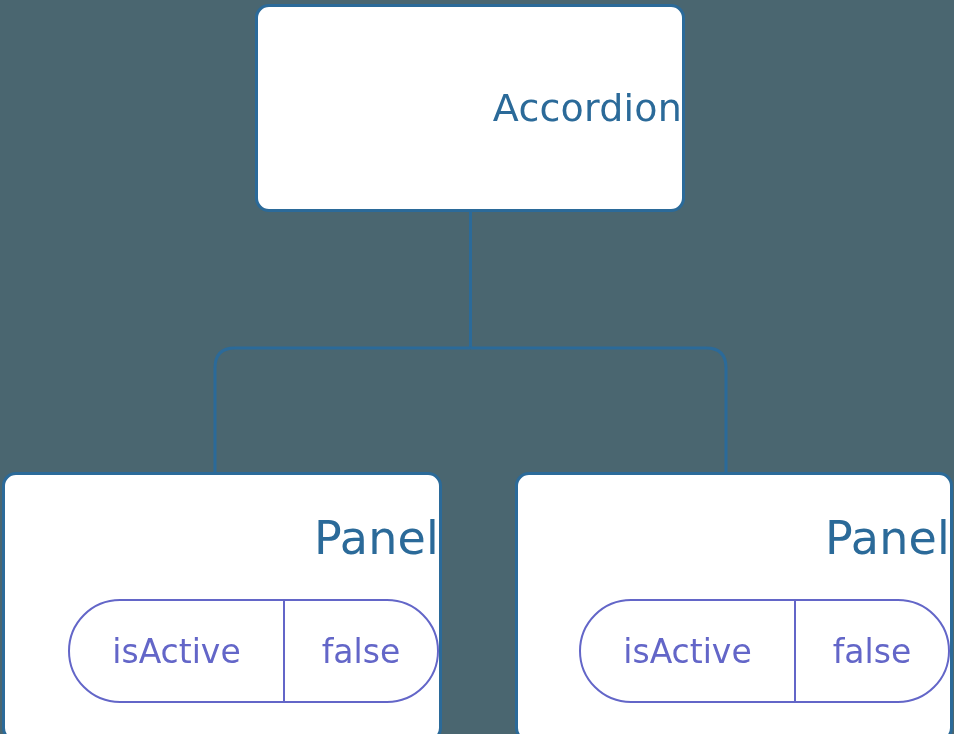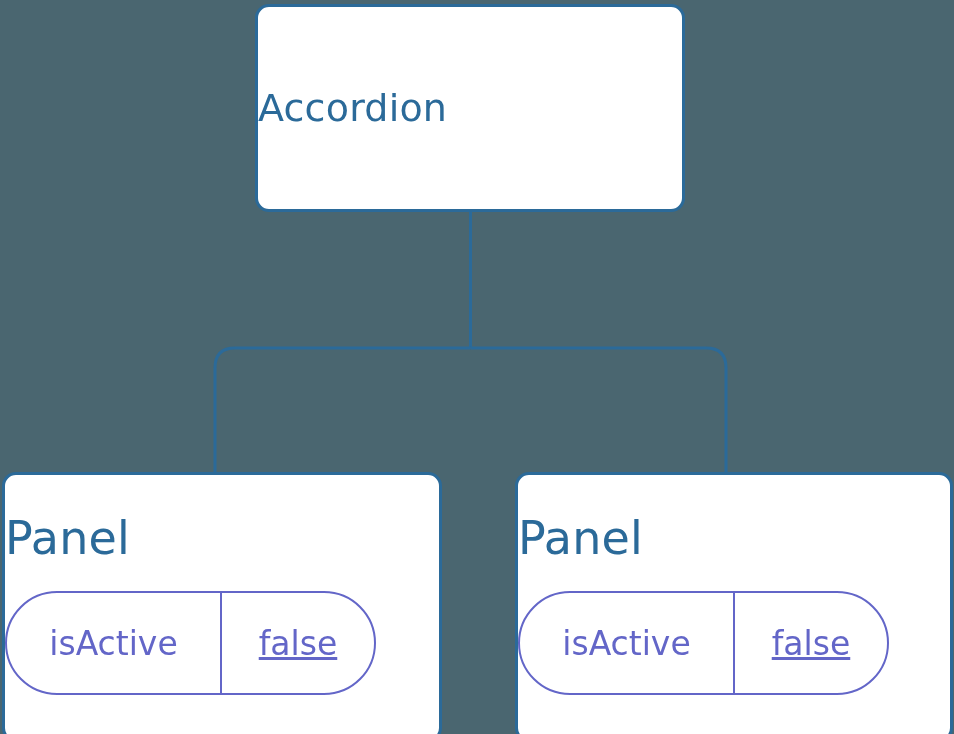--- a/index.html
+++ b/index.html
@@ -31,21 +31,21 @@
 
   
   .node {
     position: absolute;
     box-sizing: border-box;
     background: #ffffff;
     border: 3px solid #2b6a99;
     border-radius: 14px;
     display: flex;
     flex-direction: column;
-    align-items: flex-start;
+    align-items: flex-end;
   }
   .node-root {
     left: 255px;
     top: 4px;
     width: 430px;
     height: 208px;
     justify-content: center;
   }
   .node-child {
     height: 270px;
@@ -62,21 +62,21 @@
     white-space: nowrap;
   }
   .node-child .node-title {
     font-size: 46px;
   }
 
   
   .pill {
     position: relative;
     box-sizing: border-box;
-    margin-top: 30px;
+    margin-top: 38px;
     height: 104px;
     border: 2px solid #6366c8;
     border-radius: 52px;
     display: flex;
     align-items: stretch;
     background: #ffffff;
   }
   .pill-key,
   .pill-val {
     display: flex;
@@ -87,21 +87,20 @@
     line-height: 1;
     white-space: nowrap;
     box-sizing: border-box;
   }
   .pill-key {
     width: 215px;
     border-right: 2px solid #6366c8;
   }
   .pill-val {
     width: 152px;
-    text-decoration: underline;
   }
 </style>
 </head>
 <body>
 
 <div id="canvas">
 
   <svg id="edges" viewBox="0 0 954 734" width="954" height="734" xmlns="http://www.w3.org/2000/svg">
 
     <path d="M 470.5 211 L 470.5 348" fill="none" stroke="#2b6a99" stroke-width="3"></path>

